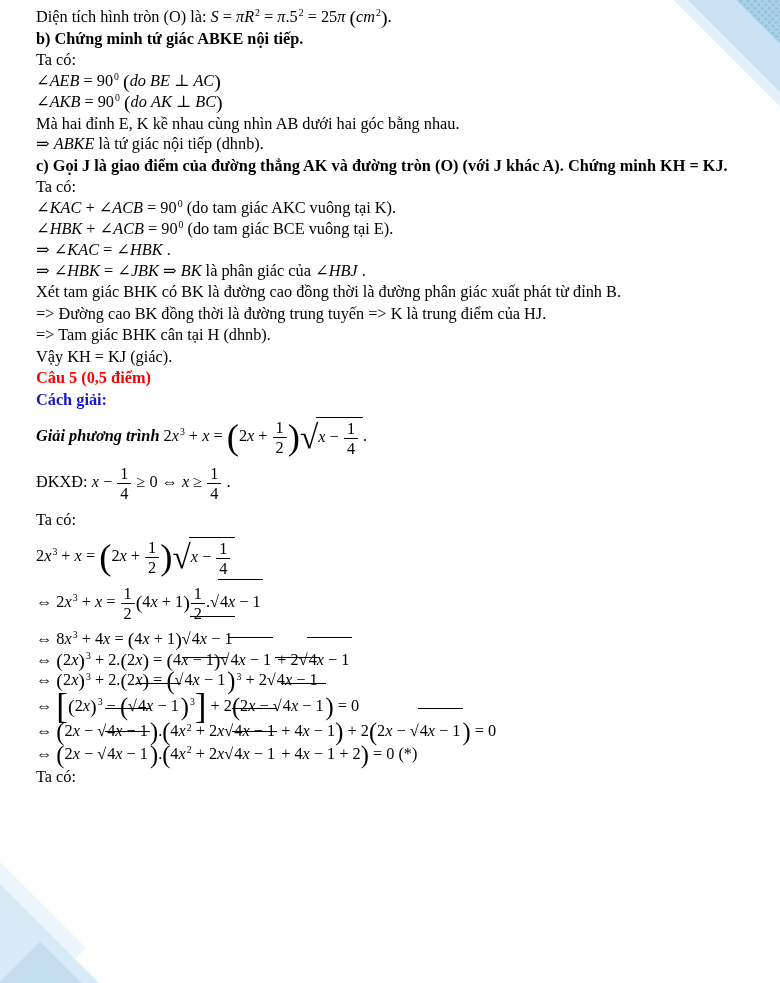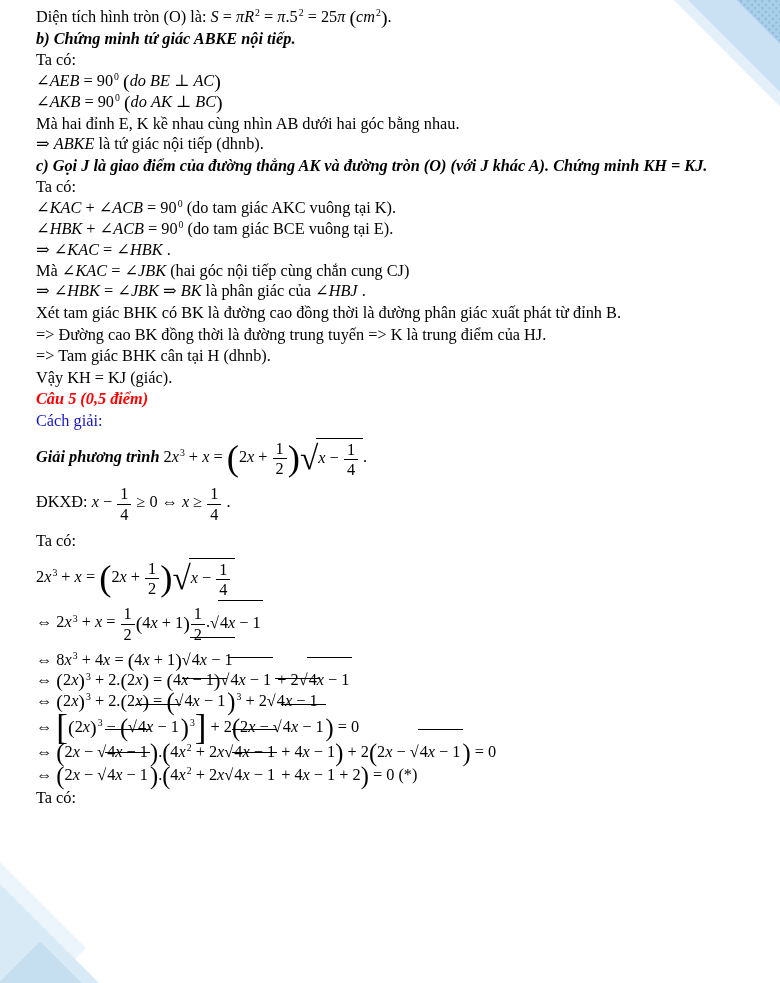--- a/index.html
+++ b/index.html
@@ -10,23 +10,23 @@
     font-size:16.3px;
     color:#000;
     overflow:hidden;
     position:relative;
   }
   
   #doc { position:relative; z-index:1; padding:7px 14px 0 36px; }
   .line { margin:0 0; line-height:1.32; }
   .line.math { line-height:1.28; }
   .line.tall { margin:7px 0; }
-  .heading-bi { font-weight:bold; font-style:italic; }
-  .heading-red { font-weight:bold; color:var(--red,#f00);font-style:italic; }
-  .heading-blue { font-weight:normal; color:var(--blue,#1414cc); }
+  .heading-bi { font-weight:bold; }
+  .heading-red { font-weight:bold; color:var(--red,#f00); }
+  .heading-blue { font-weight:bold; color:var(--blue,#1414cc); }
   .bi { font-weight:bold; font-style:italic;text-align:right; }
   
   .frac { display:inline-block; vertical-align:middle; text-align:center; line-height:1.05; padding:0 1px; }
   .fnum { display:block; border-bottom:1.3px solid #000; padding:0 3px 1px; }
   .fden { display:block; padding:1px 3px 0; }
   sup.ms { font-size:0.6em; vertical-align:0.6em; line-height:0; margin-left:1px; }
   .d { font-weight:400; }
   .bp1 { font-size:1.22em; line-height:1; vertical-align:-0.08em; }
   .bp2 { font-size:1.5em; line-height:0.9; vertical-align:middle; }
   .bp3 { font-size:2.25em; line-height:0.82; vertical-align:middle; }
@@ -70,21 +70,20 @@
     <div class="line text">Ta có:</div>
     <div class="line math">∠<i>AEB</i> = 90<sup class="ms">0</sup> <span><span class="d bp1">(</span><i>do</i> <i>BE</i> ⊥ <i>AC</i><span class="d bp1">)</span></span></div>
     <div class="line math">∠<i>AKB</i> = 90<sup class="ms">0</sup> <span><span class="d bp1">(</span><i>do</i> <i>AK</i> ⊥ <i>BC</i><span class="d bp1">)</span></span></div>
     <div class="line text">Mà hai đỉnh E, K kề nhau cùng nhìn AB dưới hai góc bằng nhau.</div>
     <div class="line math">⇒ <i>ABKE</i> <span> là tứ giác nội tiếp (dhnb).</span></div>
     <div class="line heading-bi">c) Gọi J là giao điểm của đường thẳng AK và đường tròn (O) (với J khác A). Chứng minh KH = KJ.</div>
     <div class="line text">Ta có:</div>
     <div class="line math">∠<i>KAC</i> + ∠<i>ACB</i> = 90<sup class="ms">0</sup> <span> (do tam giác AKC vuông tại K).</span></div>
     <div class="line math">∠<i>HBK</i> + ∠<i>ACB</i> = 90<sup class="ms">0</sup> <span> (do tam giác BCE vuông tại E).</span></div>
     <div class="line math">⇒ ∠<i>KAC</i> = ∠<i>HBK</i> .</div>
-    <div class="line math"><span>Mà </span>∠<i>KAC</i> = ∠<i>JBK</i> <span> (hai góc nội tiếp cùng chắn cung CJ)</span></div>
     <div class="line math">⇒ ∠<i>HBK</i> = ∠<i>JBK</i>  ⇒ <i>BK</i> <span> là phân giác của </span>∠<i>HBJ</i> .</div>
     <div class="line text">Xét tam giác BHK có BK là đường cao đồng thời là đường phân giác xuất phát từ đỉnh B.</div>
     <div class="line text">=&gt; Đường cao BK đồng thời là đường trung tuyến =&gt; K là trung điểm của HJ.</div>
     <div class="line text">=&gt; Tam giác BHK cân tại H (dhnb).</div>
     <div class="line text">Vậy KH = KJ (giác).</div>
     <div class="line heading-red">Câu 5 (0,5 điểm)</div>
     <div class="line heading-blue">Cách giải:</div>
     <div class="line math tall"><span class="bi">Giải phương trình </span>2<i>x</i><sup class="ms">3</sup> + <i>x</i> = <span><span class="d bp3">(</span>2<i>x</i> + <span class="frac"><span class="fnum">1</span><span class="fden">2</span></span><span class="d bp3">)</span></span><span class="sqrt"><span class="rad2">√</span><span class="rc2"><i>x</i> − <span class="frac"><span class="fnum">1</span><span class="fden">4</span></span></span></span>.</div>
     <div class="line math tall"><span>ĐKXĐ: </span><i>x</i> − <span class="frac"><span class="fnum">1</span><span class="fden">4</span></span> ≥ 0 ⇔ <i>x</i> ≥ <span class="frac"><span class="fnum">1</span><span class="fden">4</span></span> .</div>
     <div class="line text">Ta có:</div>

